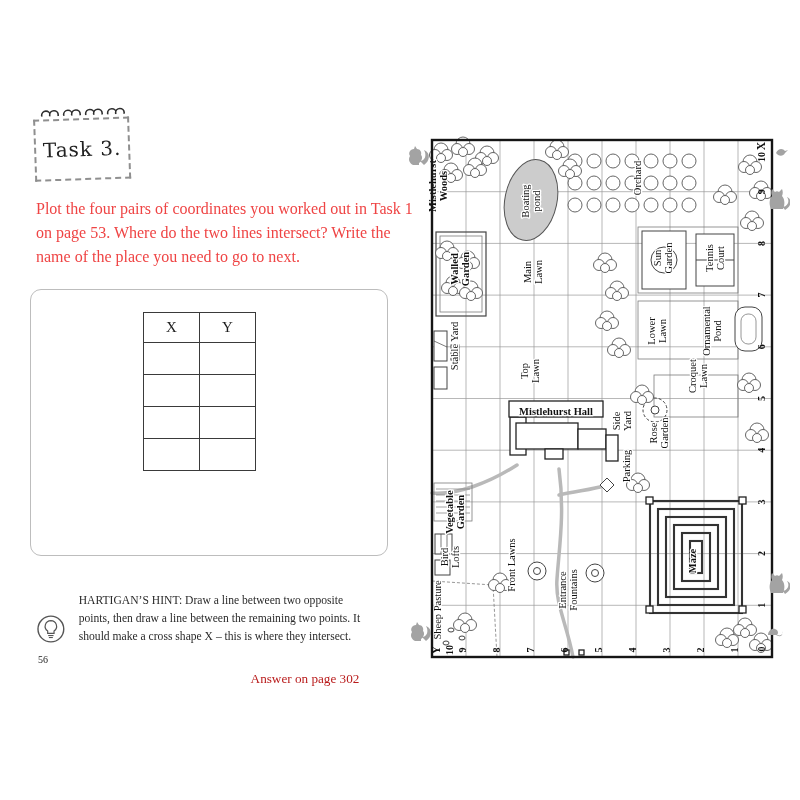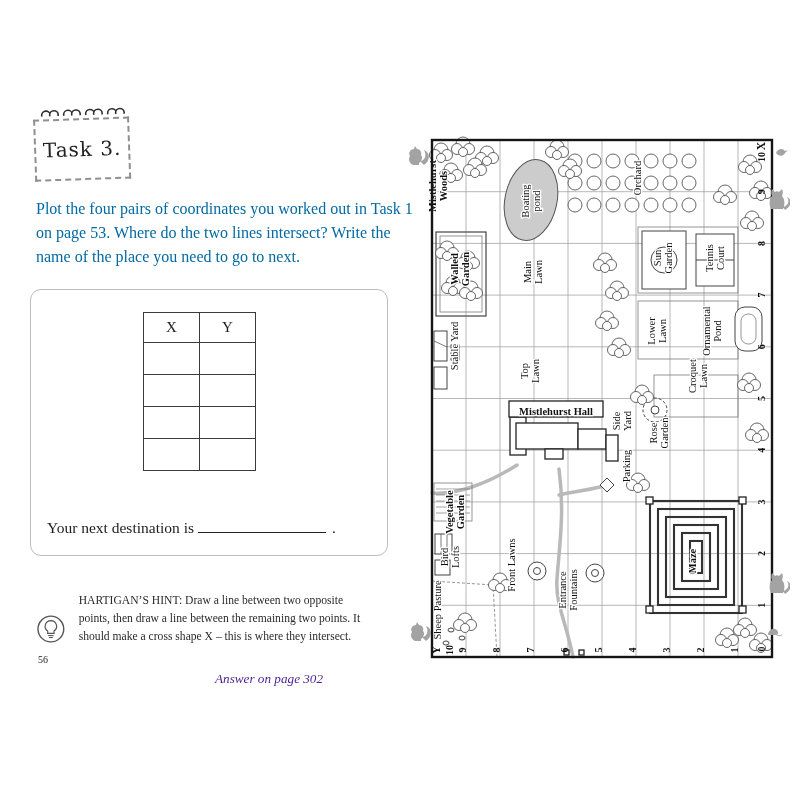--- a/index.html
+++ b/index.html
@@ -11,39 +11,39 @@
   
   .task-wrap{left:34px;top:102px;width:104px;height:86px;transform:rotate(-2deg)}
   .task-card{position:absolute;left:0;top:16px;width:96px;height:62px;background:#fff;
              border:2px dashed #8f8f8f;display:flex;align-items:center;justify-content:center;
              box-shadow:0 0 0 3px #fff,0 1px 2px rgba(0,0,0,.15)}
   .task-card span{font-family:"DejaVu Serif",serif;font-size:20px;letter-spacing:1px;color:#222}
   .rings{position:absolute;left:4px;top:0}
   .rings circle{fill:#fff;stroke:#2e2e2e;stroke-width:1.6}
 
   
-  .intro{left:36px;top:197px;width:384px;font-size:16px;line-height:1.5;color:#0369a1}
+  .intro{left:36px;top:197px;width:384px;font-size:16px;line-height:1.5;color:#ef4444}
 
   
   .wbox{left:30px;top:289px;width:358px;height:267px;border:1.5px solid #bdbdbd;border-radius:11px}
   table.coords{border-collapse:collapse;margin:22px 0 0 112px}
   table.coords th,table.coords td{border:1.5px solid #3a3a3a;width:56px;background:#fff}
   table.coords th{height:30px;font-weight:normal;font-size:15px;text-align:center}
   table.coords td{height:32px}
   .dest{position:absolute;left:16px;bottom:18px;font-size:15.5px;white-space:nowrap}
   .blank{display:inline-block;width:128px;height:14px;border-bottom:1.2px solid #222;margin-left:4px}
   .dest .dot{margin-left:6px}
 
   
   .hint{left:36px;top:592px;width:340px;display:flex;gap:13px;align-items:flex-end}
   .hint-text{width:300px;font-size:11.6px;line-height:1.55;color:#2a2a2a}
 
   
   .pagenum{left:38px;top:654px;font-size:10px}
-  .note{left:215px;top:671px;width:180px;font-style:italic;font-size:13.2px;color:#4c1d95}
+  .note{left:215px;top:671px;width:180px;text-align:center;font-size:13.2px;color:#b91c1c}
 
   
   .grid{stroke:#9a9a9a;stroke-width:.7}
   .mapborder{fill:none;stroke:#151515;stroke-width:2.4}
   .tick{font-family:"Liberation Serif",serif;font-size:10px;font-weight:bold;fill:#111}
   .big{font-size:11.5px}
   .maplabel{font-family:"Liberation Serif",serif;font-size:10.5px;fill:#111;
             paint-order:stroke;stroke:#fff;stroke-width:2.5px;stroke-linejoin:round}
   .mbold{font-weight:bold}
   .feat{fill:#fff;stroke:#444;stroke-width:1}
@@ -105,23 +105,20 @@
       <tr>
           <td></td>
           <td></td>
         </tr>
       <tr>
           <td></td>
           <td></td>
         </tr>
     </tbody>
   </table>
-  <div class="dest">
-    <span>Your next destination is</span><span class="blank"></span><span class="dot">.</span>
-  </div>
 </div>
 
 <div class="abs hint">
   <svg width="30" height="32" viewBox="0 0 30 32">
     <circle cx="15" cy="15" r="13" fill="none" stroke="#555" stroke-width="1.4"></circle>
     <path d="M15,6.5 a5.8,5.8 0 0 1 3.2,10.6 l0,2.4 h-6.4 l0,-2.4 a5.8,5.8 0 0 1 3.2,-10.6 Z" fill="none" stroke="#555" stroke-width="1.2"></path>
     <line x1="12.3" y1="21.6" x2="17.7" y2="21.6" stroke="#555" stroke-width="1.1"></line>
     <line x1="13" y1="23.6" x2="17" y2="23.6" stroke="#555" stroke-width="1.1"></line>
   </svg>
   <div class="hint-text"><b style="font-weight:normal">HARTIGAN’S HINT:</b><span> Draw a line between two opposite points, then draw a line between the remaining two points. It should make a cross shape X – this is where they intersect.</span></div>

